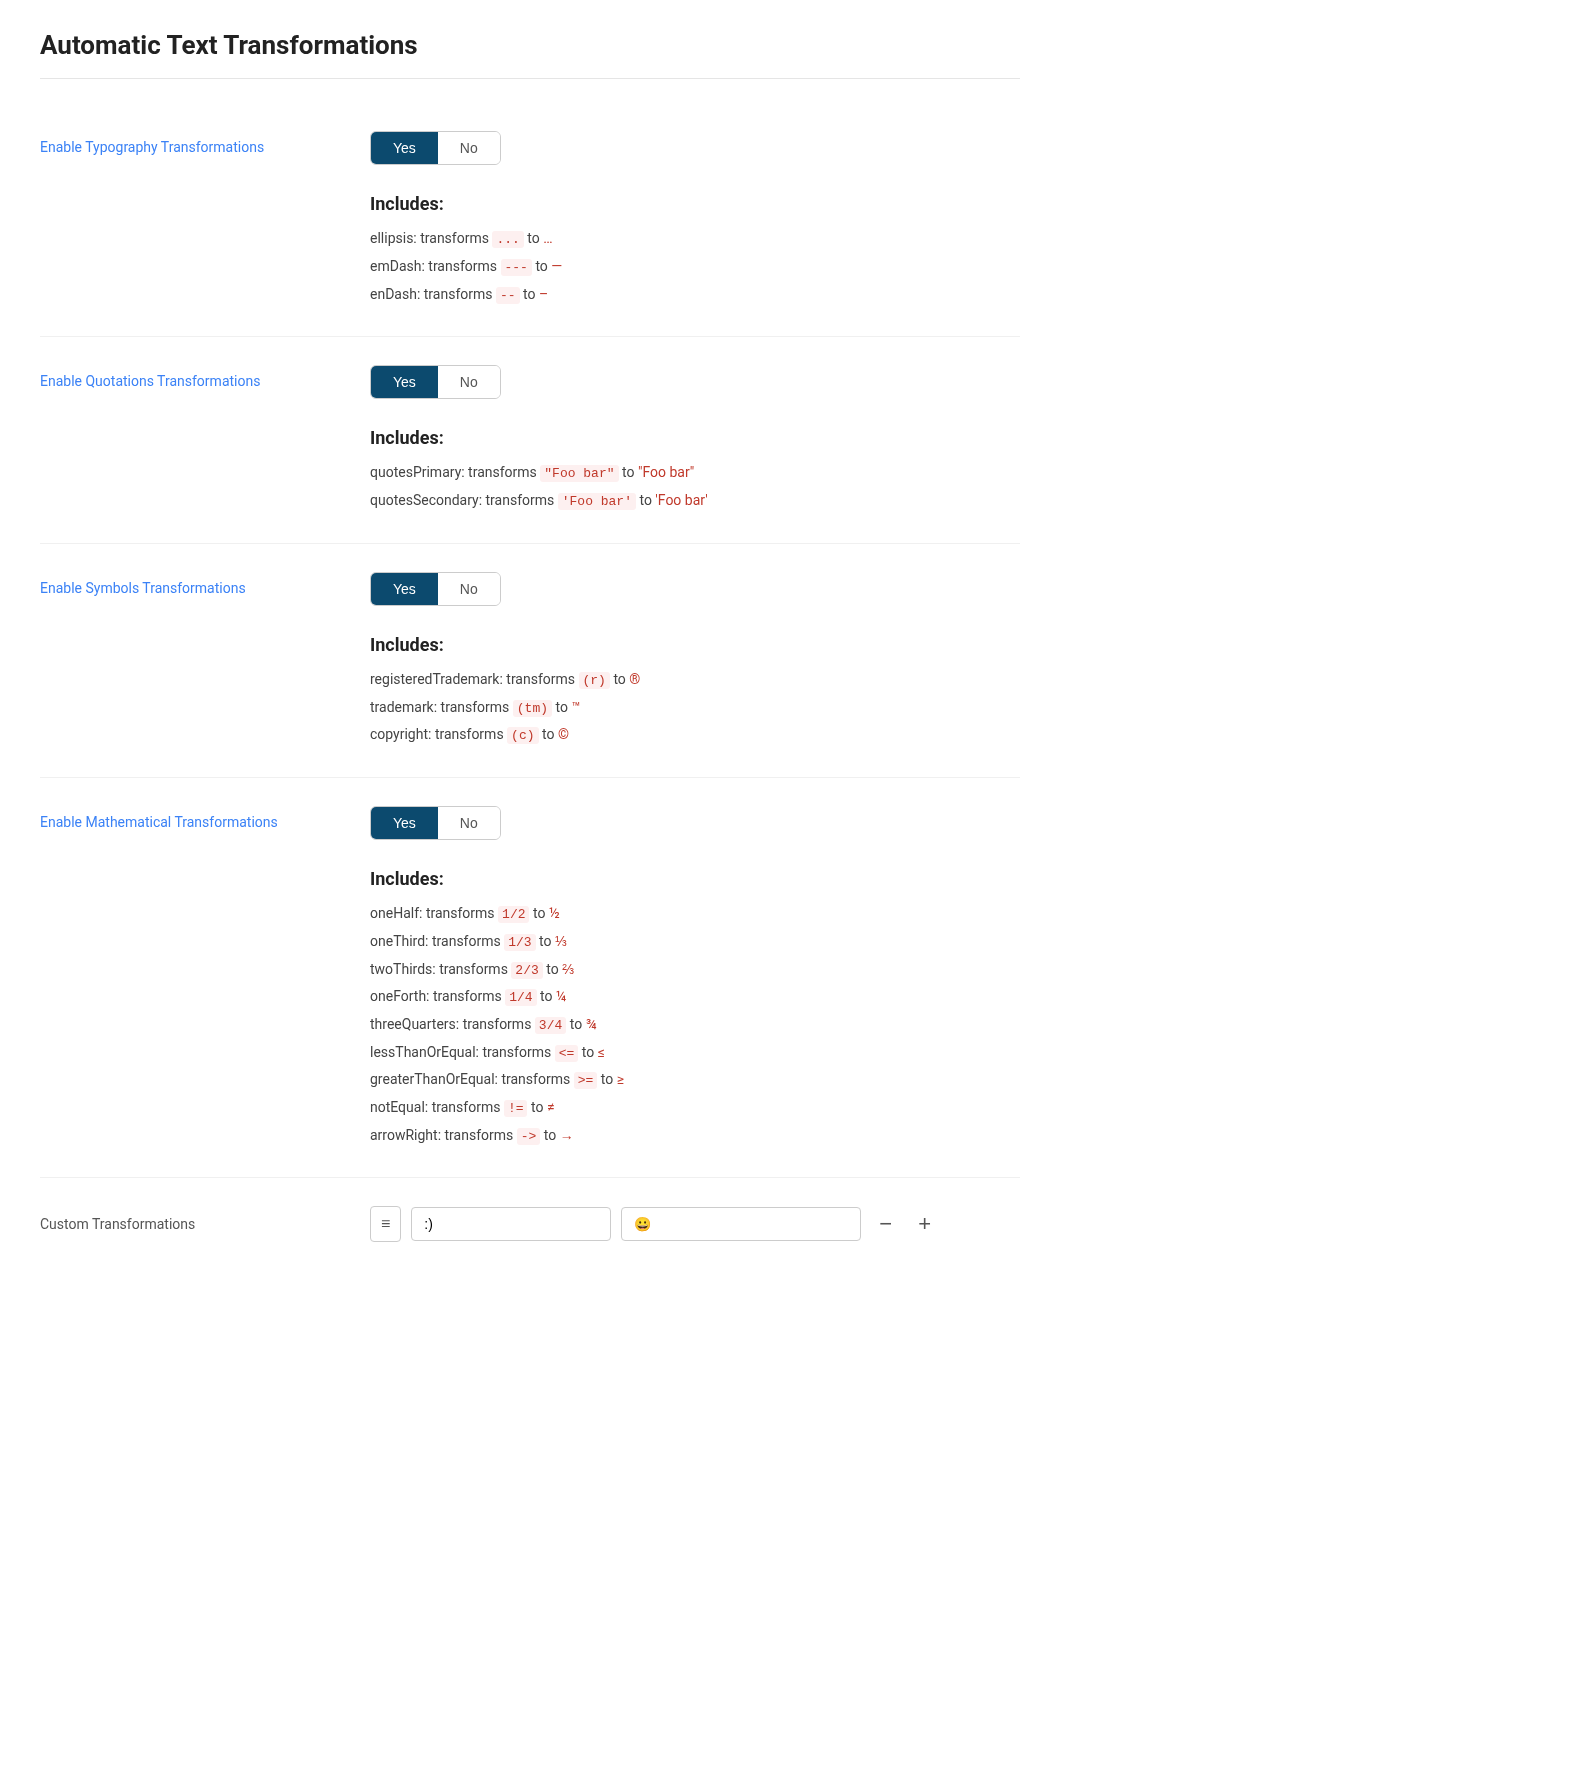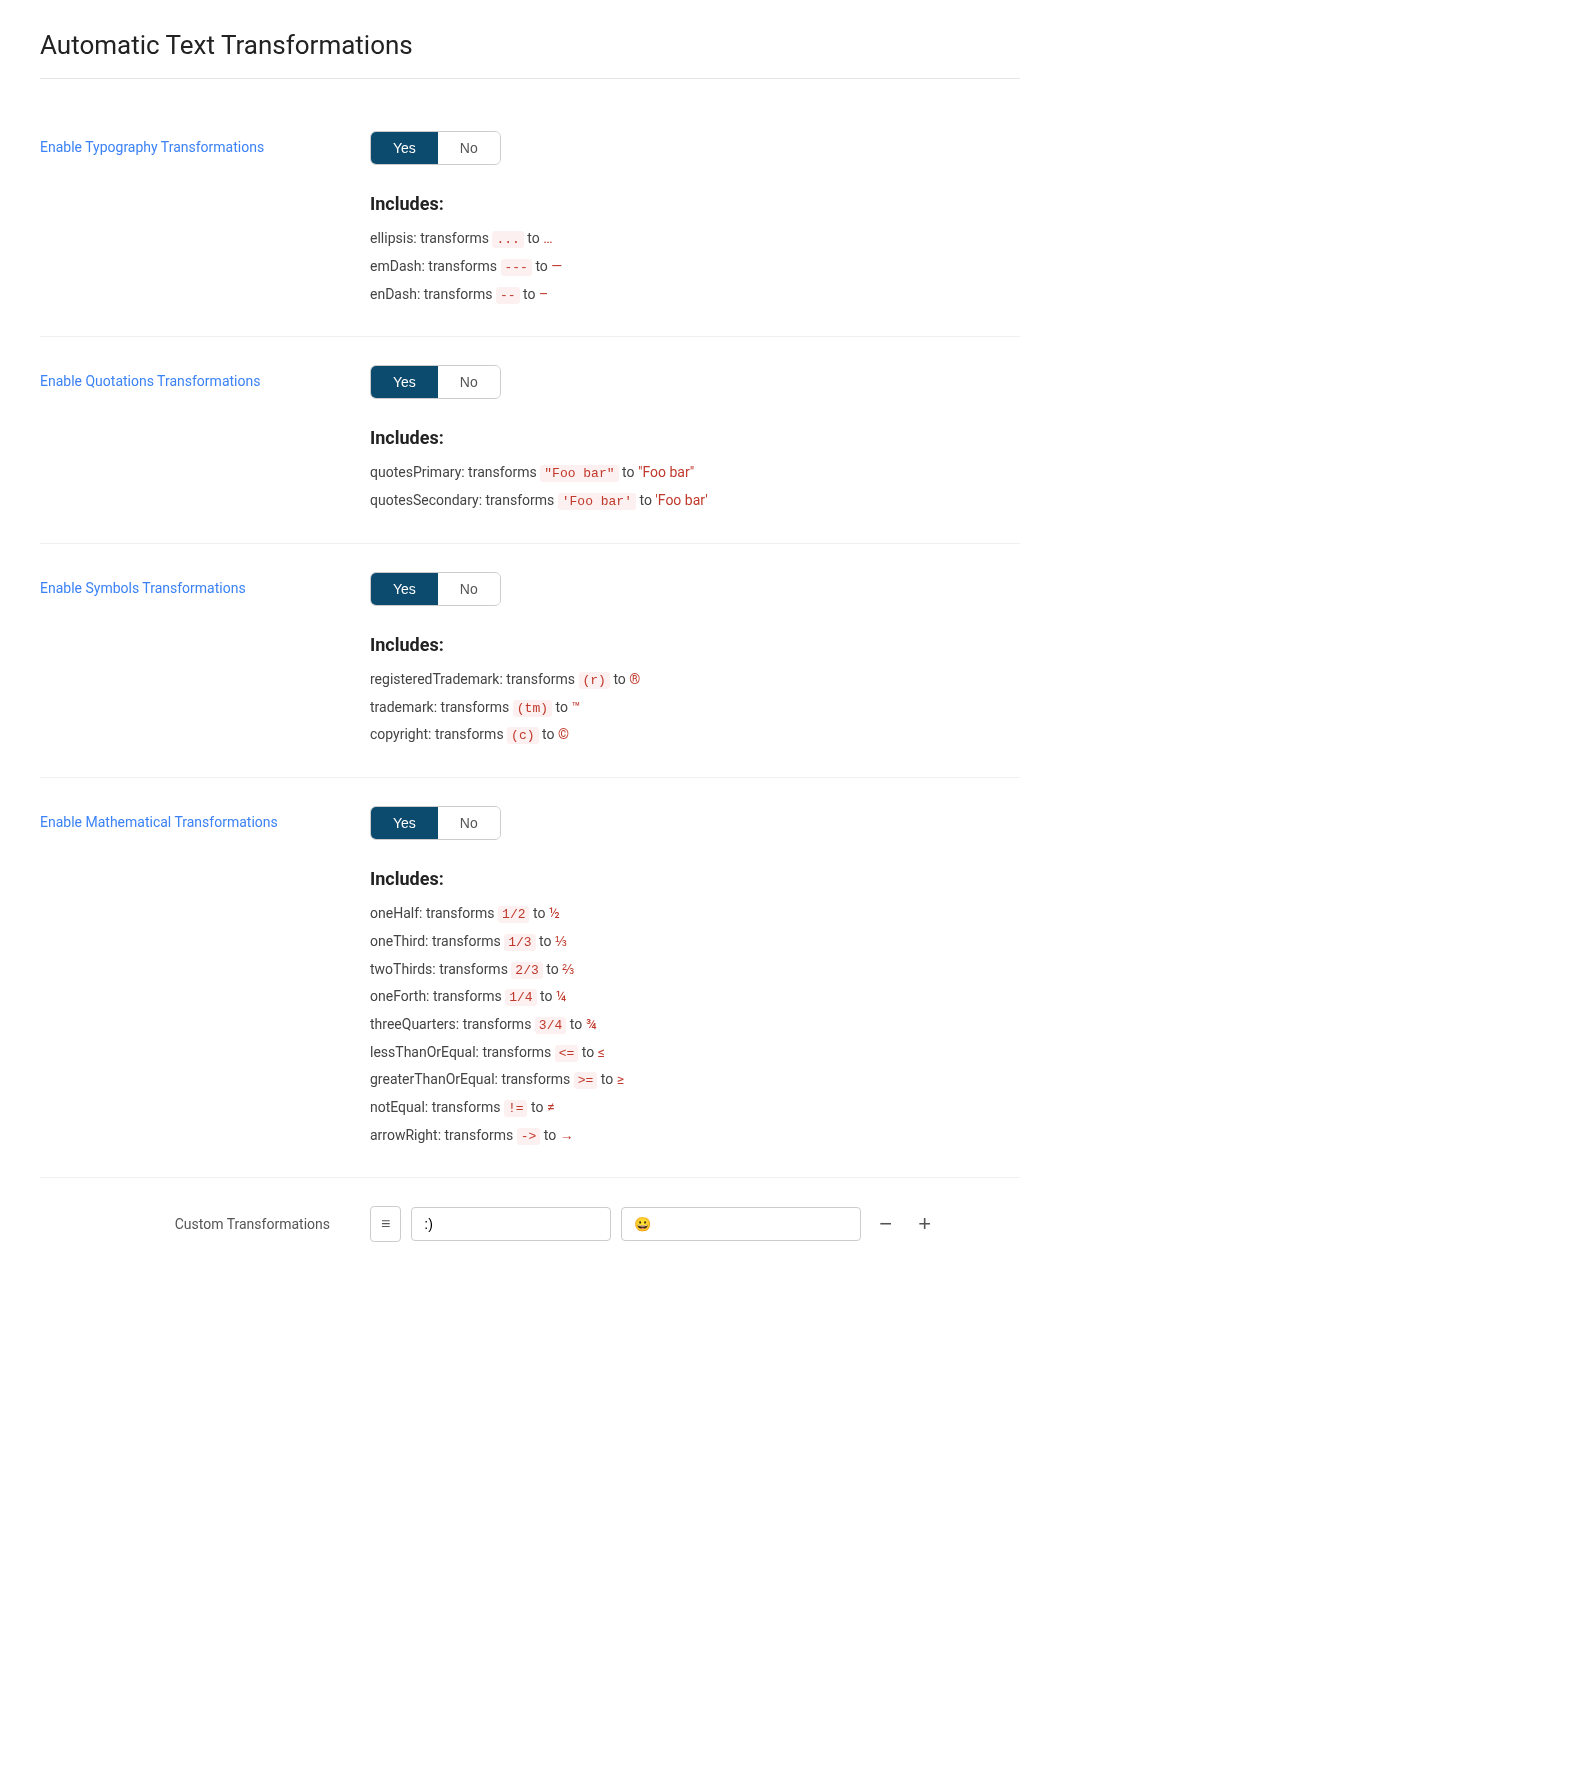--- a/index.html
+++ b/index.html
@@ -6,21 +6,21 @@
     body {
       font-family: -apple-system, BlinkMacSystemFont, "Segoe UI", Roboto, sans-serif;
       background: #fff;
       color: #333;
       font-size: 15px;
       padding: 30px 40px;
       max-width: 1060px;
     }
     h1 {
       font-size: 26px;
-      font-weight: 400;
+      font-weight: 700;
       color: #222;
       margin-bottom: 24px;
       padding-bottom: 18px;
       border-bottom: 1px solid #e5e5e5;
     }
     .section {
       display: flex;
       align-items: flex-start;
       padding: 28px 0;
       border-bottom: 1px solid #f0f0f0;
@@ -84,21 +84,20 @@
       display: flex;
       align-items: center;
       padding: 28px 0;
       gap: 40px;
     }
     .custom-label {
       min-width: 290px;
       color: #555;
       font-size: 14px;
       flex-shrink: 0;
-      text-align: right;
     }
     .custom-controls {
       display: flex;
       align-items: center;
       gap: 10px;
       flex: 1;
     }
     .hamburger-btn {
       background: none;
       border: 1px solid #ccc;

